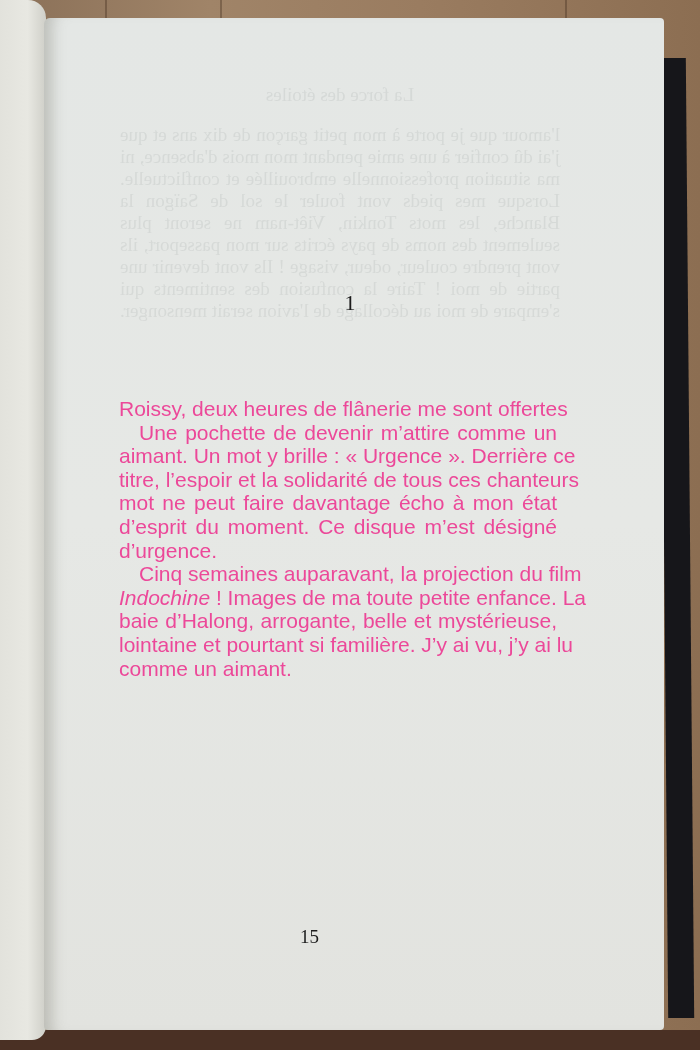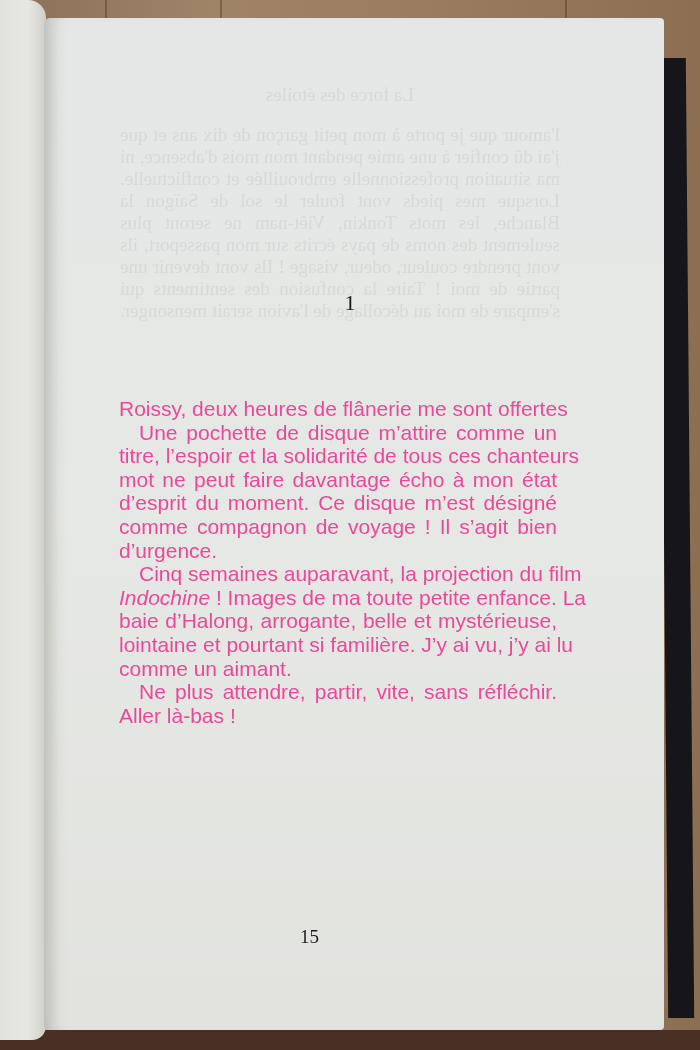--- a/index.html
+++ b/index.html
@@ -65,33 +65,29 @@
   <div>l'amour que je porte à mon petit garçon de dix ans et que j'ai dû confier à une amie pendant mon mois d'absence, ni ma situation professionnelle embrouillée et conflictuelle. Lorsque mes pieds vont fouler le sol de Saïgon la Blanche, les mots Tonkin, Viêt-nam ne seront plus seulement des noms de pays écrits sur mon passeport, ils vont prendre couleur, odeur, visage ! Ils vont devenir une partie de moi ! Taire la confusion des sentiments qui s'empare de moi au décollage de l'avion serait mensonger.</div>
 </div>
 
 <div class="chapter">1</div>
 
 <div class="text" id="body-text" style="top:397px">
   <p class="para">
     <span class="line">Roissy, deux heures de flânerie me sont offertes</span>
   </p>
   <p class="para" style="margin-top:0">
-    <span class="line" style="padding-left:20px">Une pochette de disque m’attire comme un</span>
+    <span class="line" style="padding-left:20px">Une pochette de devenir m’attire comme un</span>
+    <span class="line">aimant. Un mot y brille : « Urgence ». Derrière ce</span>
     <span class="line">titre, l’espoir et la solidarité de tous ces chanteurs</span>
     <span class="line">mot ne peut faire davantage écho à mon état</span>
     <span class="line">d’esprit du moment. Ce disque m’est désigné</span>
-    <span class="line">comme compagnon de voyage ! Il s’agit bien</span>
     <span class="line last">d’urgence.</span>
   </p>
   <p class="para">
     <span class="line" style="padding-left:20px">Cinq semaines auparavant, la projection du film</span>
     <span class="line"><em>Indochine</em><span id="italic-rest"> ! Images de ma toute petite enfance. La</span></span>
     <span class="line">baie d’Halong, arrogante, belle et mystérieuse,</span>
     <span class="line">lointaine et pourtant si familière. J’y ai vu, j’y ai lu</span>
     <span class="line last">comme un aimant.</span>
   </p>
-  <p class="para">
-    <span class="line" style="padding-left:20px">Ne plus attendre, partir, vite, sans réfléchir.</span>
-    <span class="line last">Aller là-bas !</span>
-  </p>
 </div>
 
 <div class="folio">15</div>
 
 </body></html>

